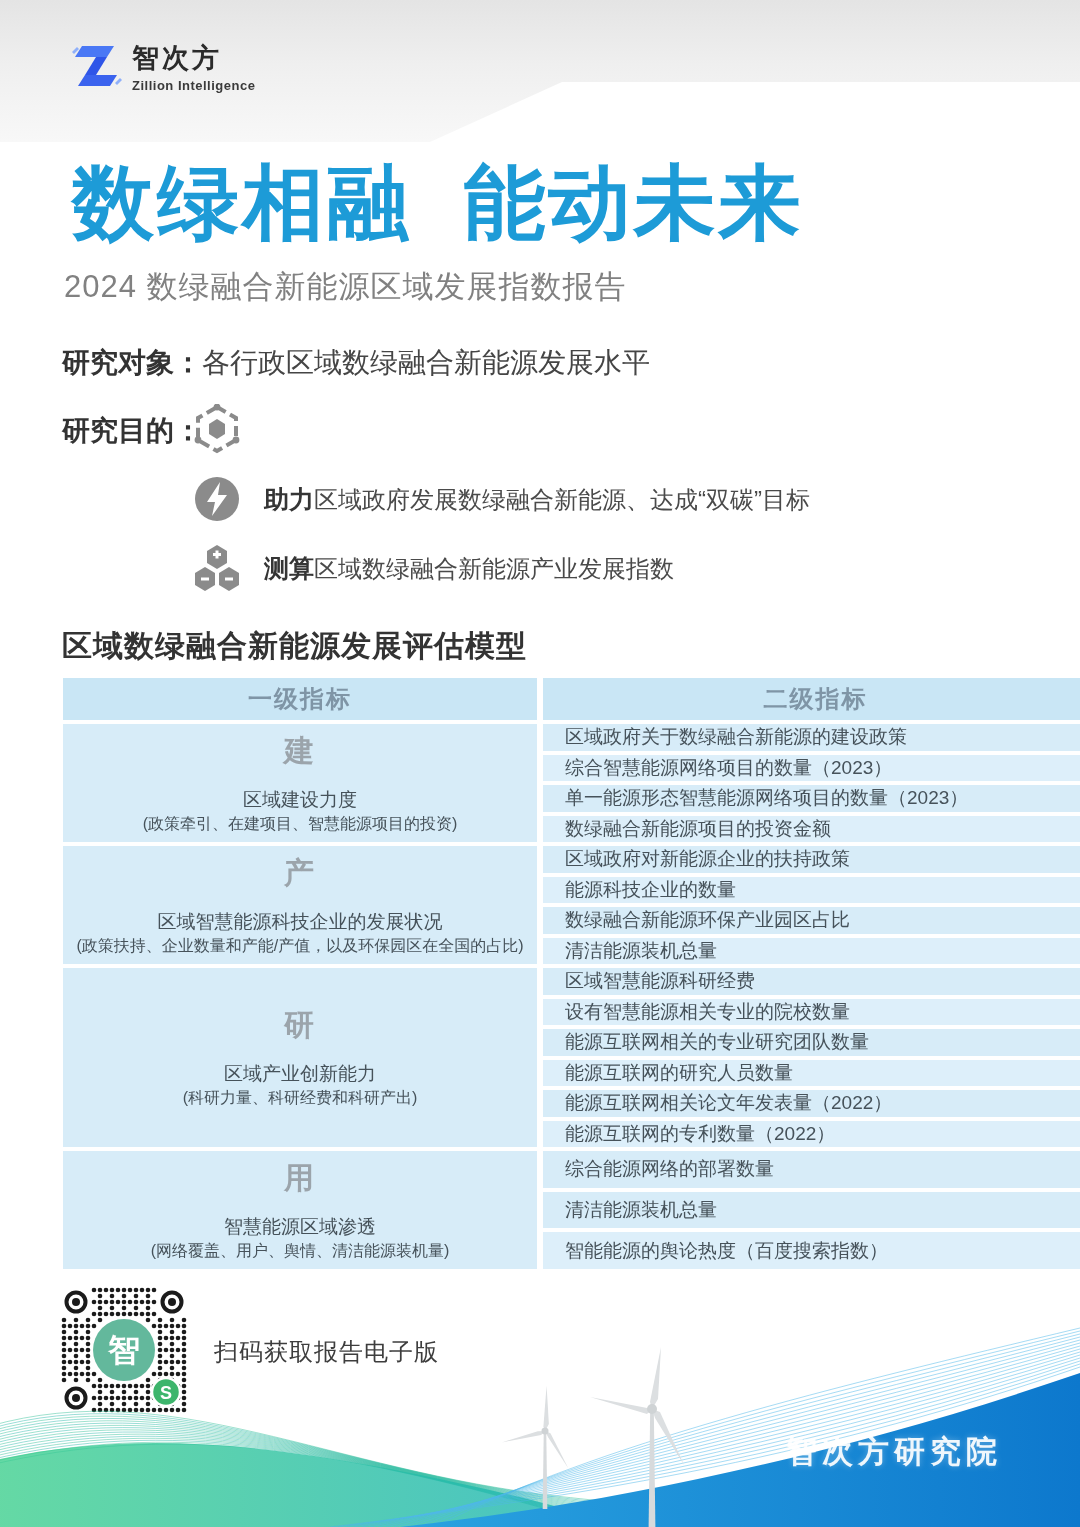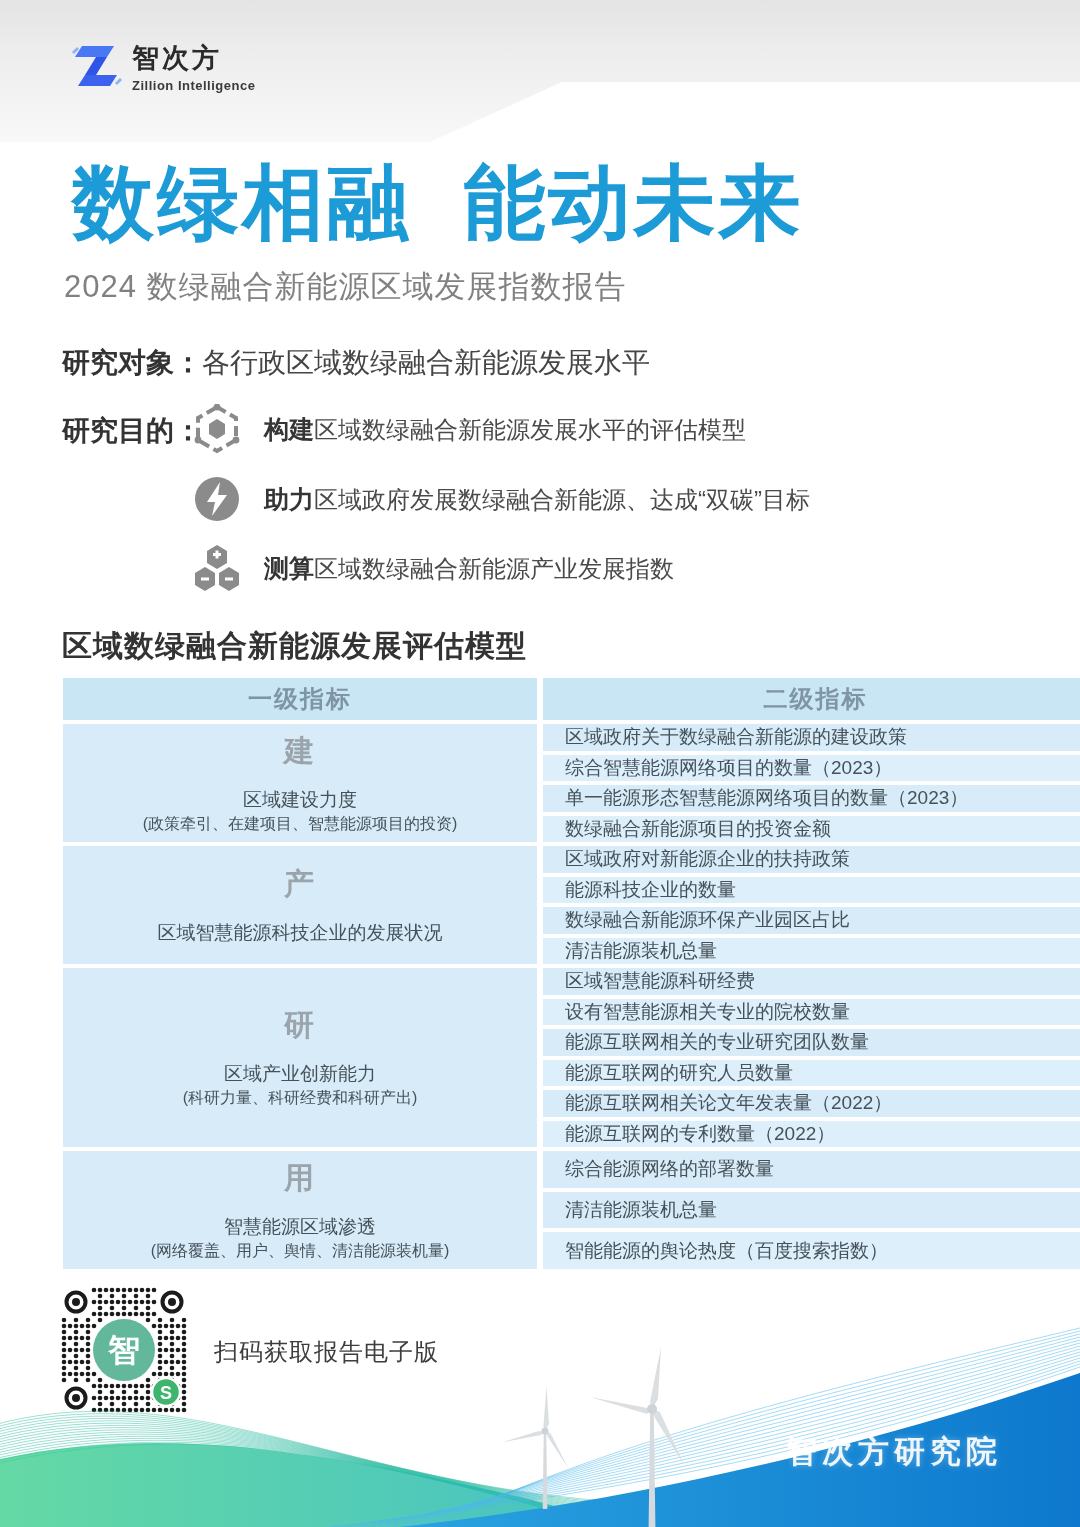--- a/index.html
+++ b/index.html
@@ -97,23 +97,20 @@
 <div class="purpose-item p1">
   <span class="picon">
     <svg width="50" height="50" viewBox="0 0 50 50">
       <polygon points="25,3 44,14 44,36 25,47 6,36 6,14" fill="none" stroke="#8b8b8b" stroke-width="4" stroke-dasharray="10 5"></polygon>
       <polygon points="25,15 33,20 33,30 25,35 17,30 17,20" fill="#8b8b8b"></polygon>
       <circle cx="25" cy="3" r="3.4" fill="#8b8b8b"></circle>
       <circle cx="44" cy="36" r="3.4" fill="#8b8b8b"></circle>
       <circle cx="6" cy="36" r="3.4" fill="#8b8b8b"></circle>
     </svg>
   </span>
-  <span class="txt">
-    <span class="kw">构建</span><span>区域数绿融合新能源发展水平的评估模型</span>
-  </span>
 </div>
 
 <div class="purpose-item p2">
   <span class="picon">
     <svg width="50" height="50" viewBox="0 0 50 50">
       <circle cx="25" cy="25" r="22" fill="#8b8b8b"></circle>
       <polygon points="28,8 15,28 23,28 20,42 35,21 26,21" fill="#ffffff"></polygon>
     </svg>
   </span>
   <span class="txt">
@@ -156,20 +153,21 @@
           <div class="tg-cell">区域政府关于数绿融合新能源的建设政策</div>
           <div class="tg-cell alt">综合智慧能源网络项目的数量（2023）</div>
           <div class="tg-cell">单一能源形态智慧能源网络项目的数量（2023）</div>
           <div class="tg-cell alt">数绿融合新能源项目的投资金额</div>
         </div>
       </div>
       <div class="t-group" style="height: 118px;">
         <div class="tg-left">
           <div class="tg-key">产</div>
           <div class="tg-name">区域智慧能源科技企业的发展状况</div>
+          <div class="tg-detail">(政策扶持、企业数量和产能/产值，以及环保园区在全国的占比)</div>
         </div>
         <div class="tg-right">
           <div class="tg-cell">区域政府对新能源企业的扶持政策</div>
           <div class="tg-cell alt">能源科技企业的数量</div>
           <div class="tg-cell">数绿融合新能源环保产业园区占比</div>
           <div class="tg-cell alt">清洁能源装机总量</div>
         </div>
       </div>
       <div class="t-group" style="height: 179px;">
         <div class="tg-left">

